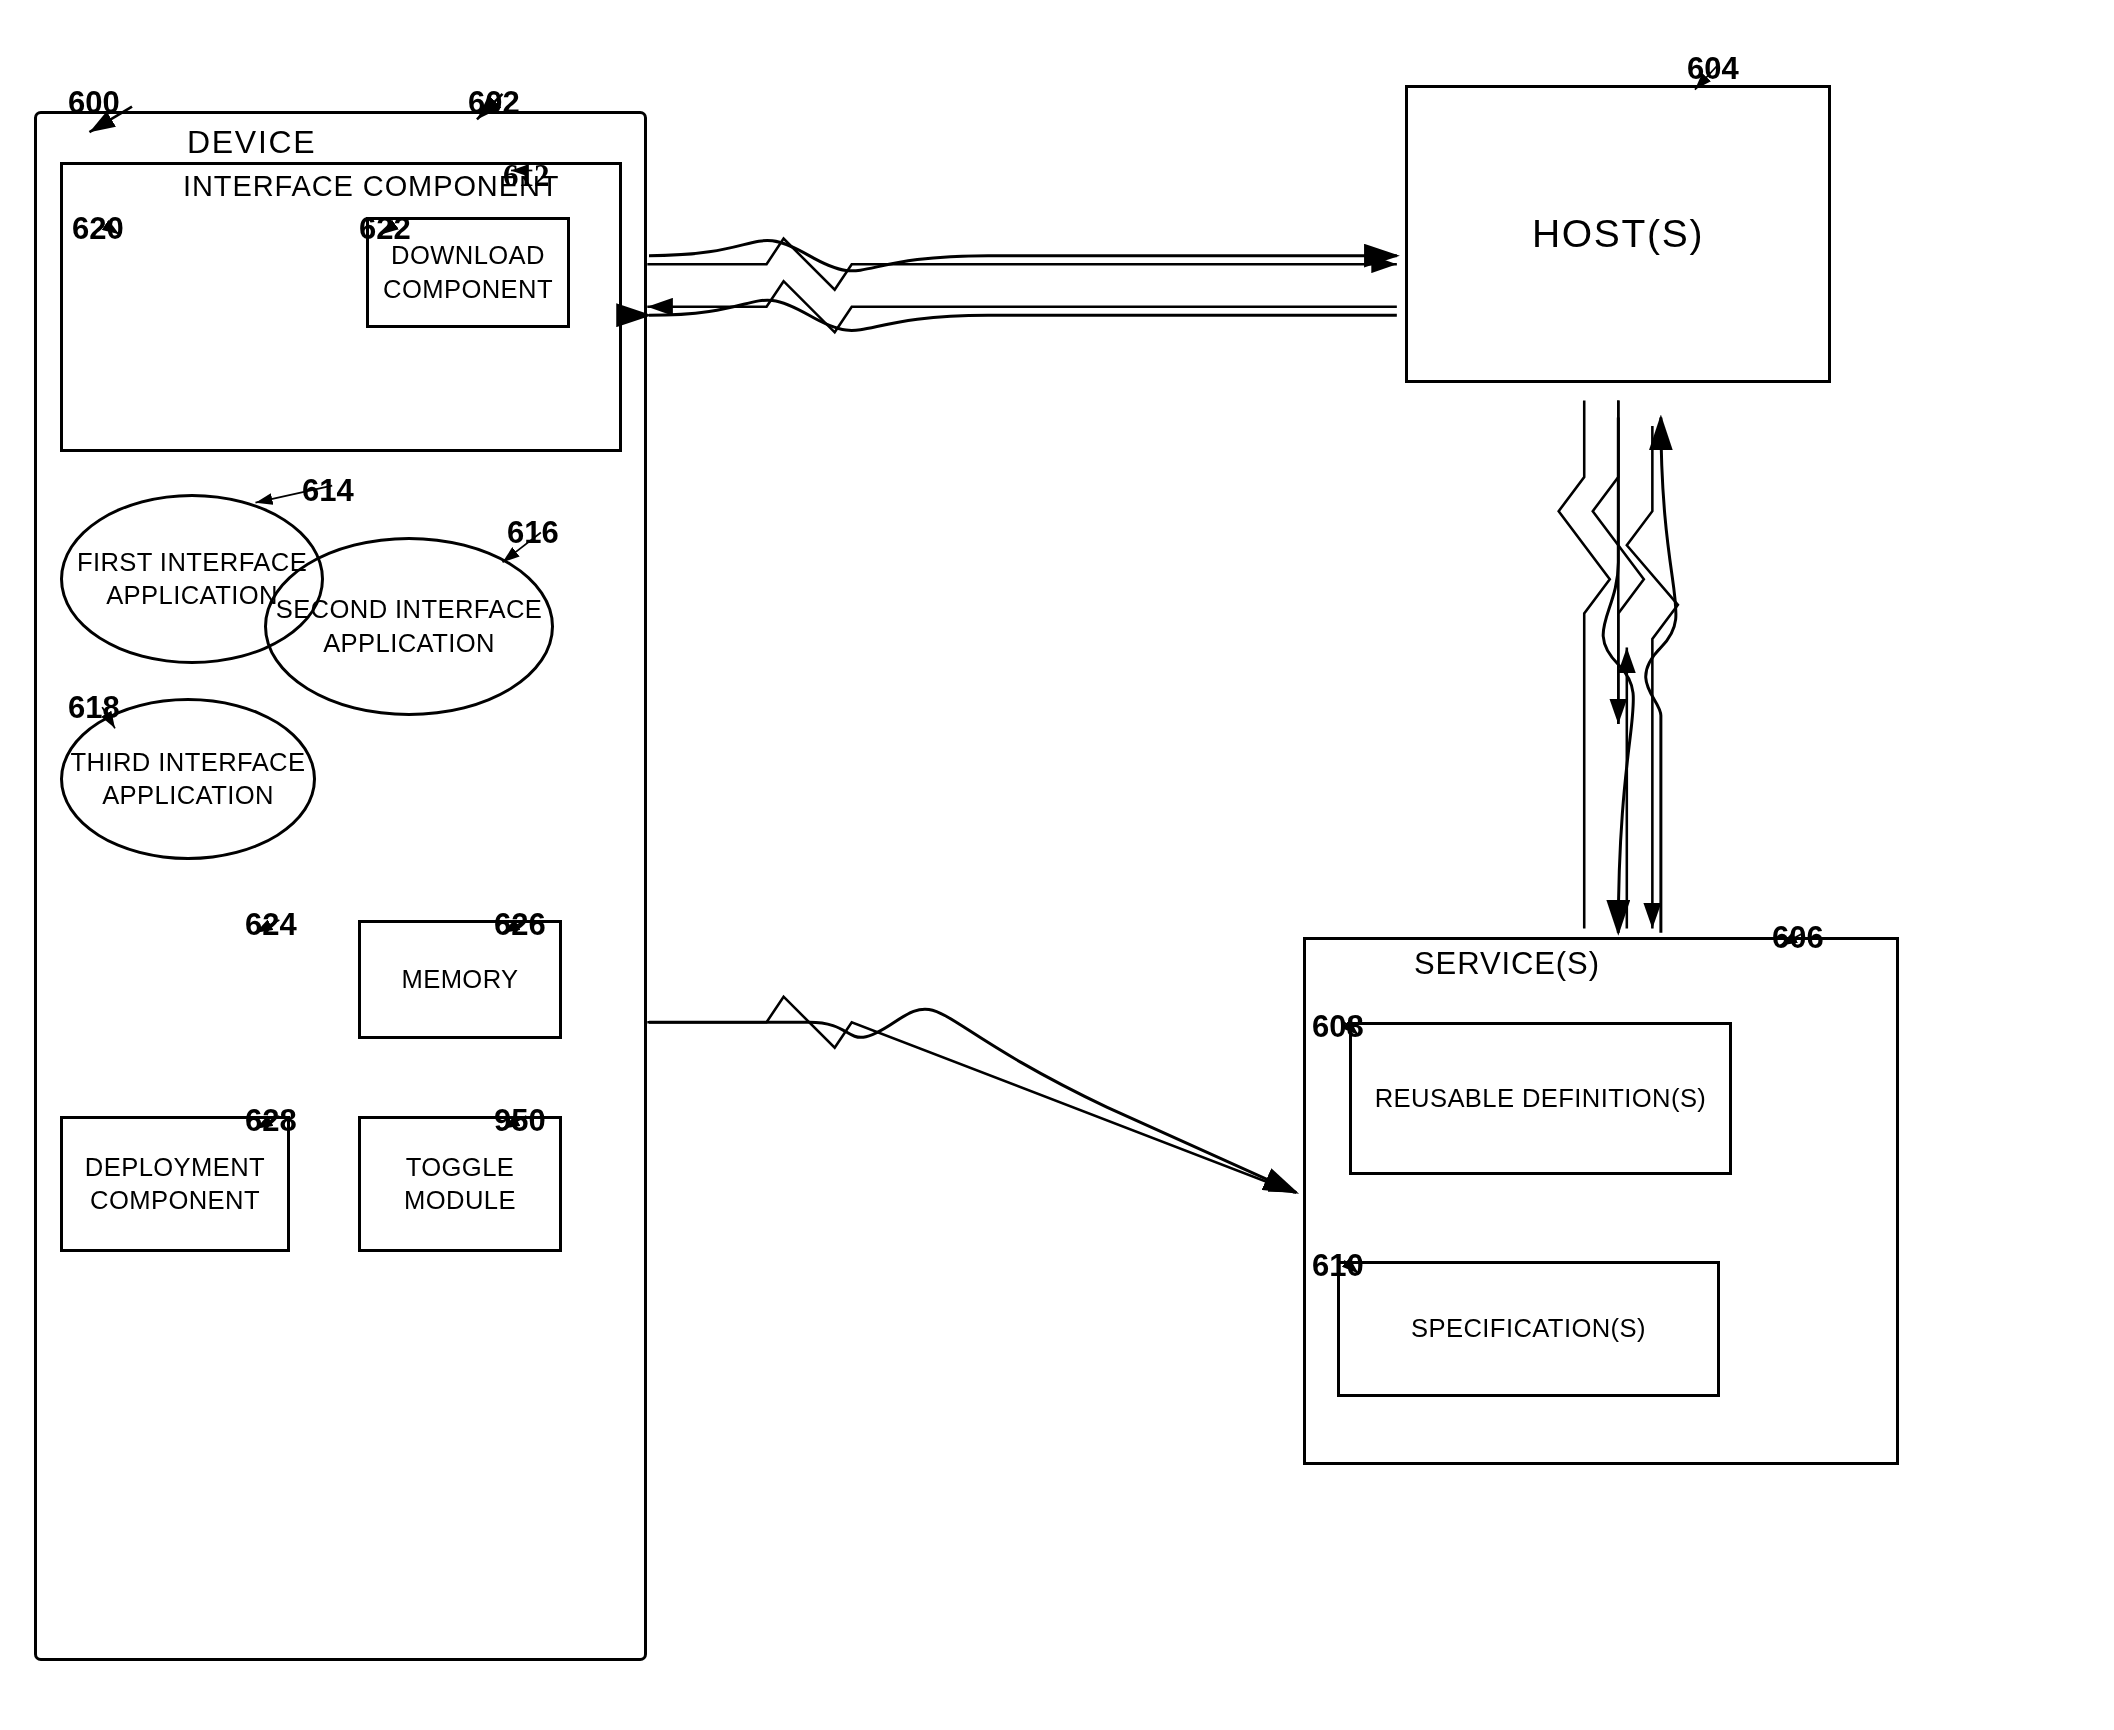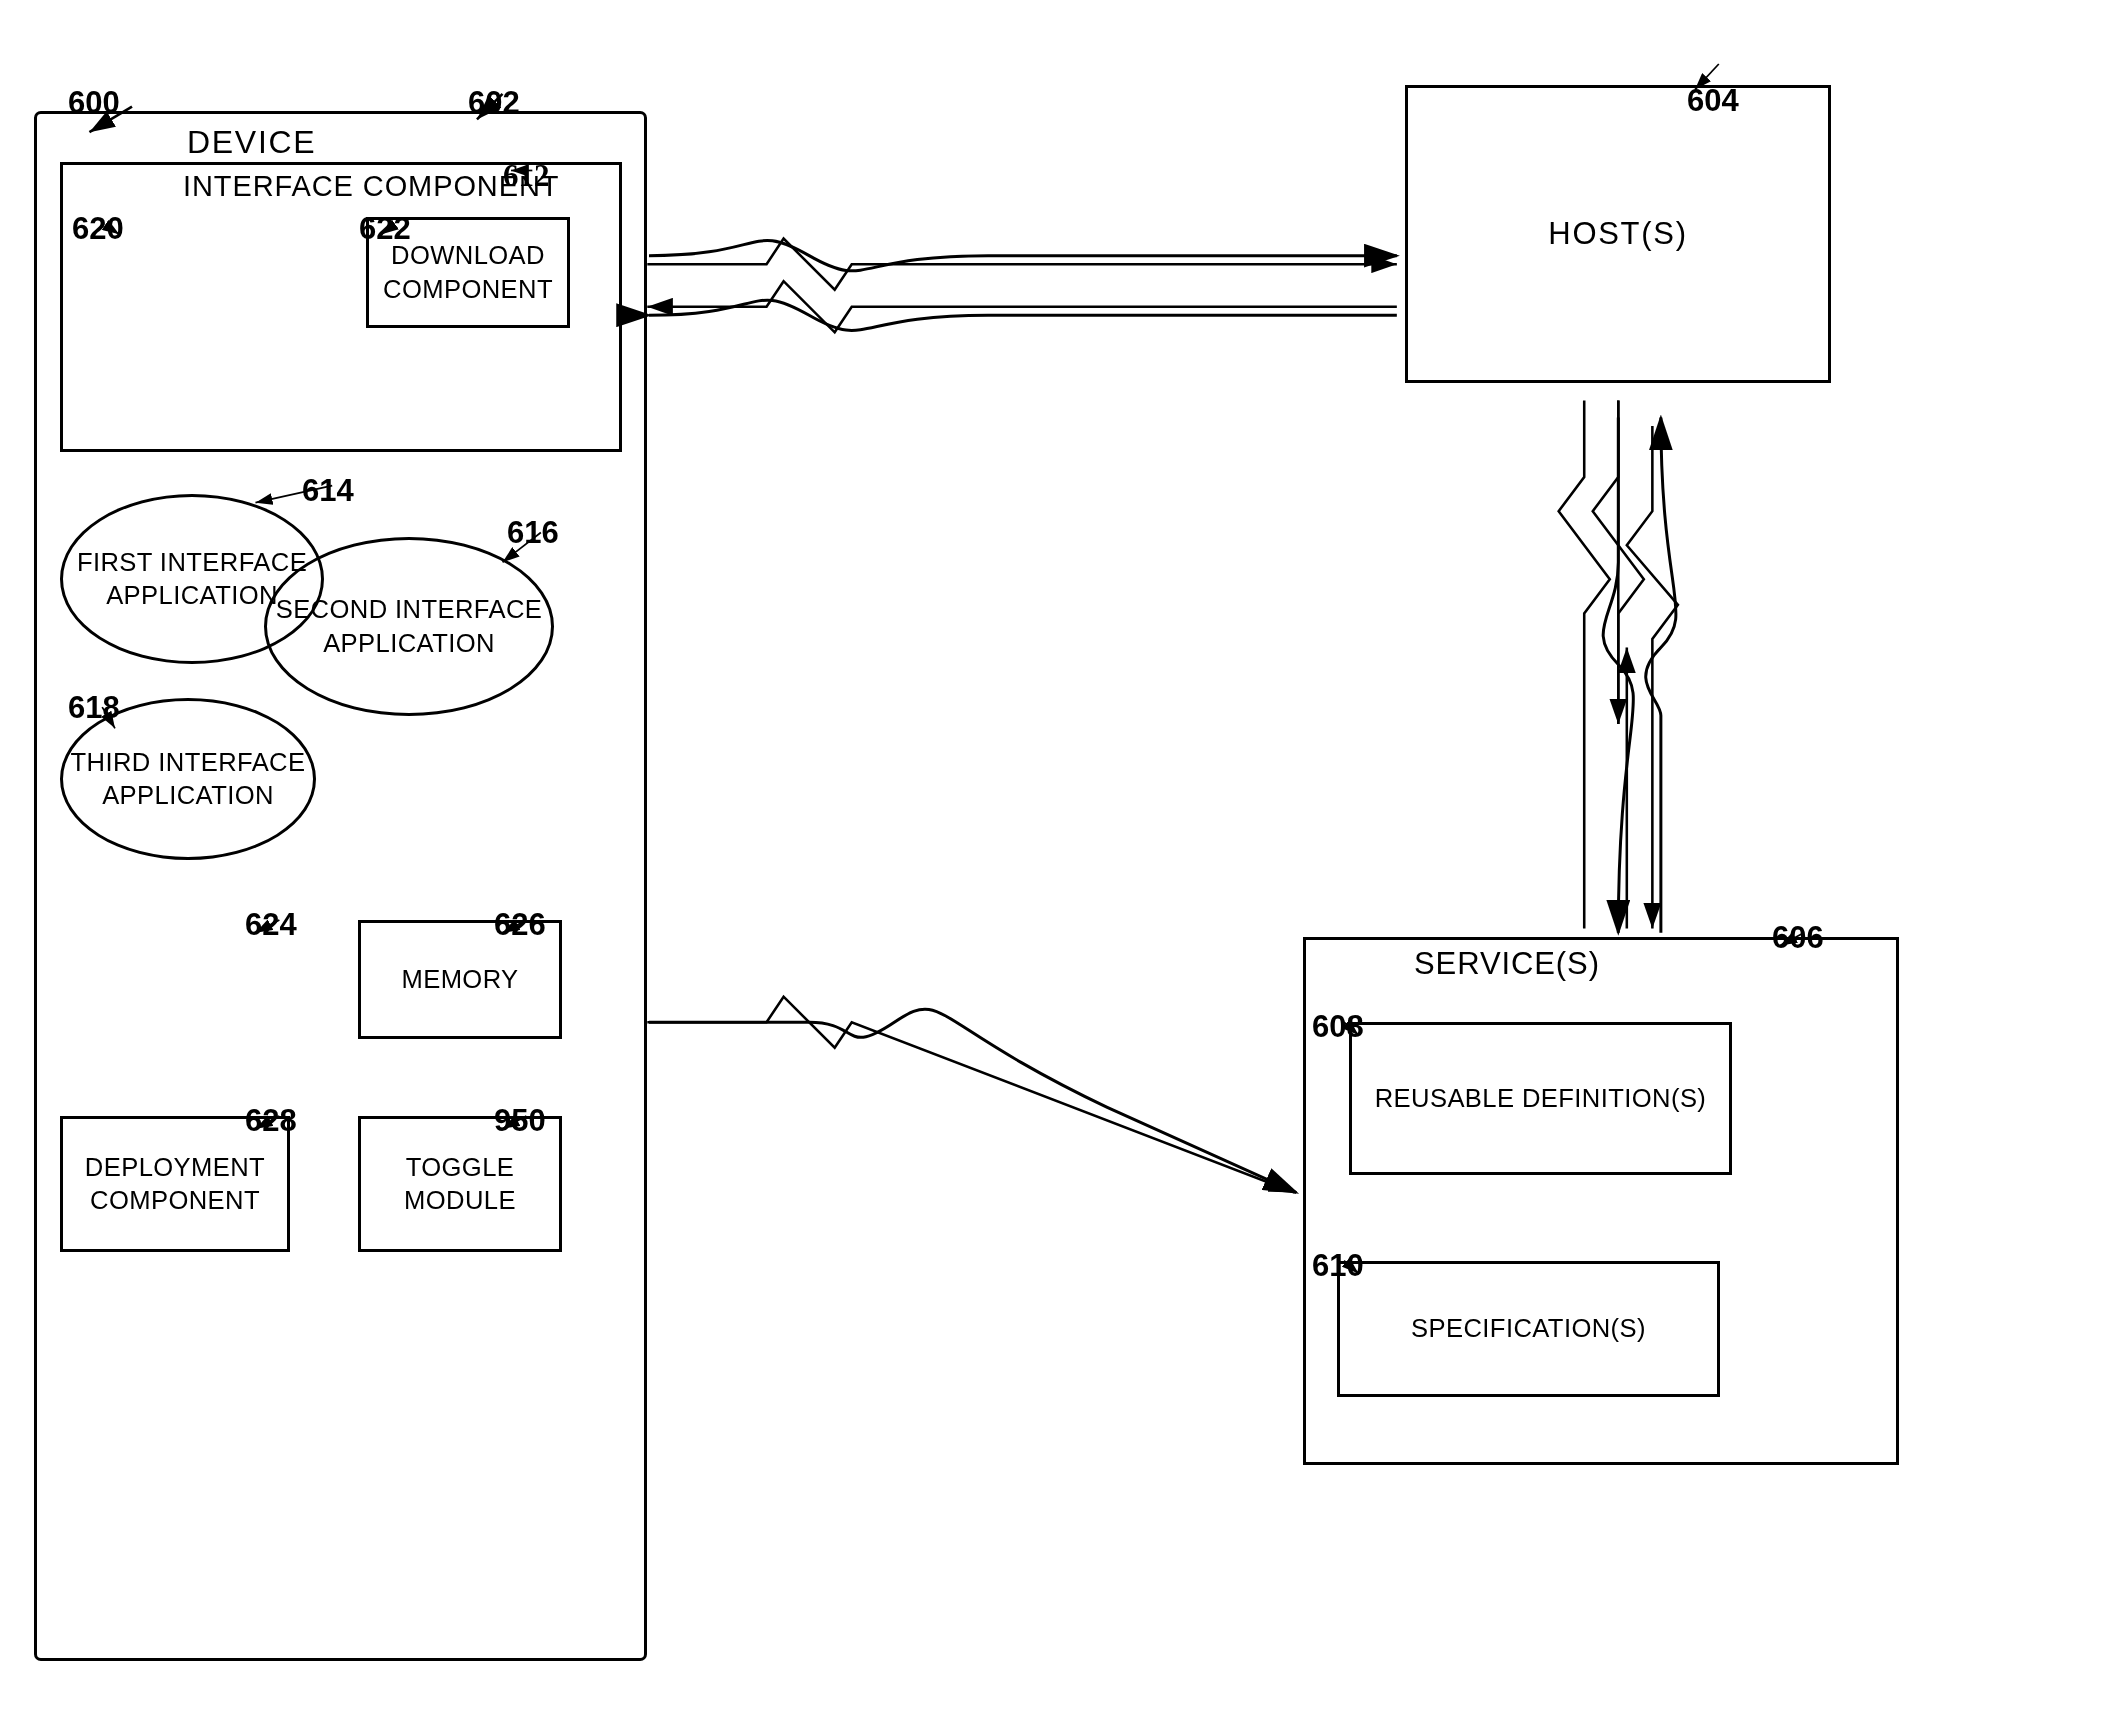--- a/index.html
+++ b/index.html
@@ -199,21 +199,21 @@
       left: 1405px;
       width: 426px;
       height: 298px;
       border: 3.4px solid #000;
       display: flex;
       align-items: center;
       justify-content: center;
     }
 
     .host-text {
-      font-size: 31px;
+      font-size: 39px;
       font-family: Arial, sans-serif;
       letter-spacing: 1.7px;
     }
 
     
     .service-outer-box {
       position: absolute;
       top: 937px;
       left: 1303px;
       width: 596px;
@@ -323,21 +323,21 @@
   </div>
 
   <div class="specification-box">
     <span class="box-text">SPECIFICATION(S)</span>
   </div>
 
   <div class="ref-num" style="top:85px; left:68px;">600</div>
 
   <div class="ref-num" style="top:85px; left:468px;">602</div>
 
-  <div class="ref-num" style="top:51px; left:1687px;margin-top:32px;">604</div>
+  <div class="ref-num" style="top:51px; left:1687px;">604</div>
 
   <div class="ref-num" style="top:920px; left:1772px;">606</div>
 
   <div class="ref-num" style="top:1009px; left:1312px;">608</div>
 
   <div class="ref-num" style="top:1248px; left:1312px;">610</div>
 
   <div class="ref-num" style="top:158px; left:503px;font-family:Liberation Serif, serif;">612</div>
 
   <div class="ref-num" style="top:473px; left:302px;">614</div>

